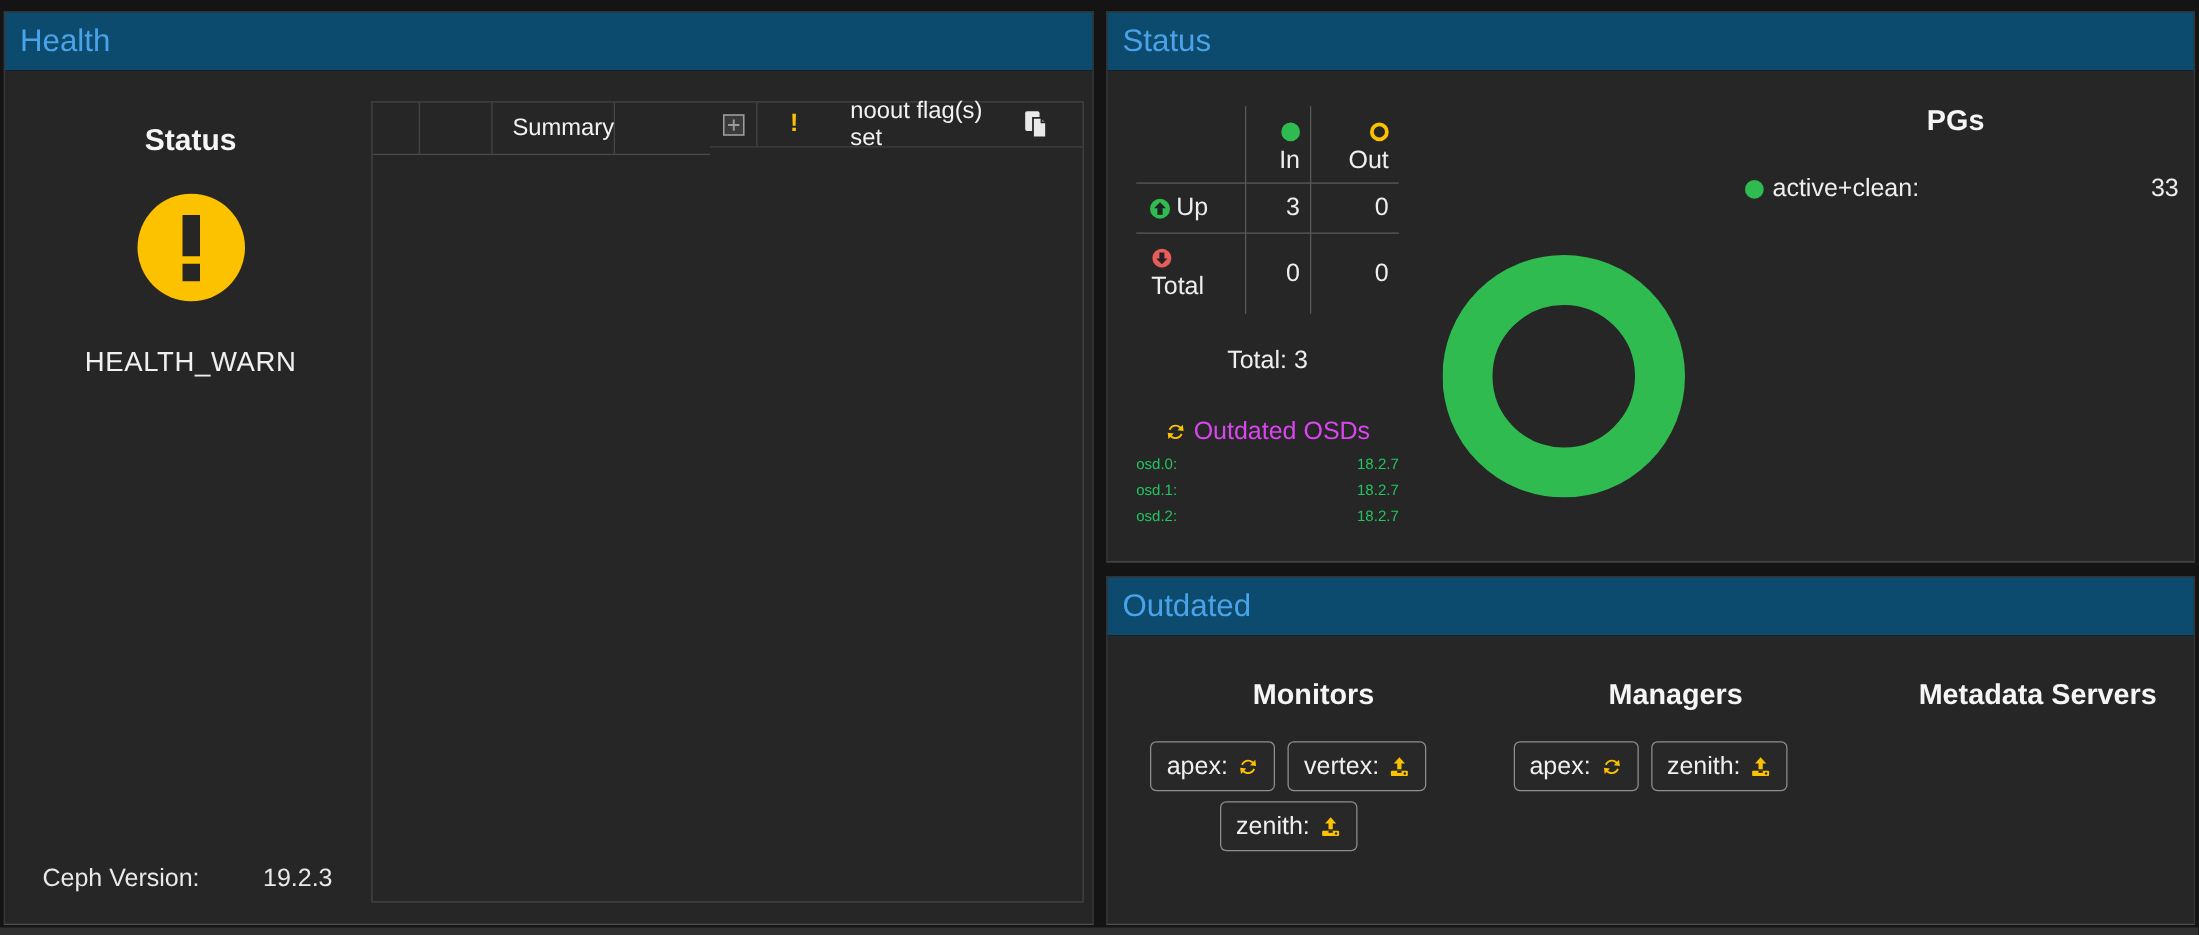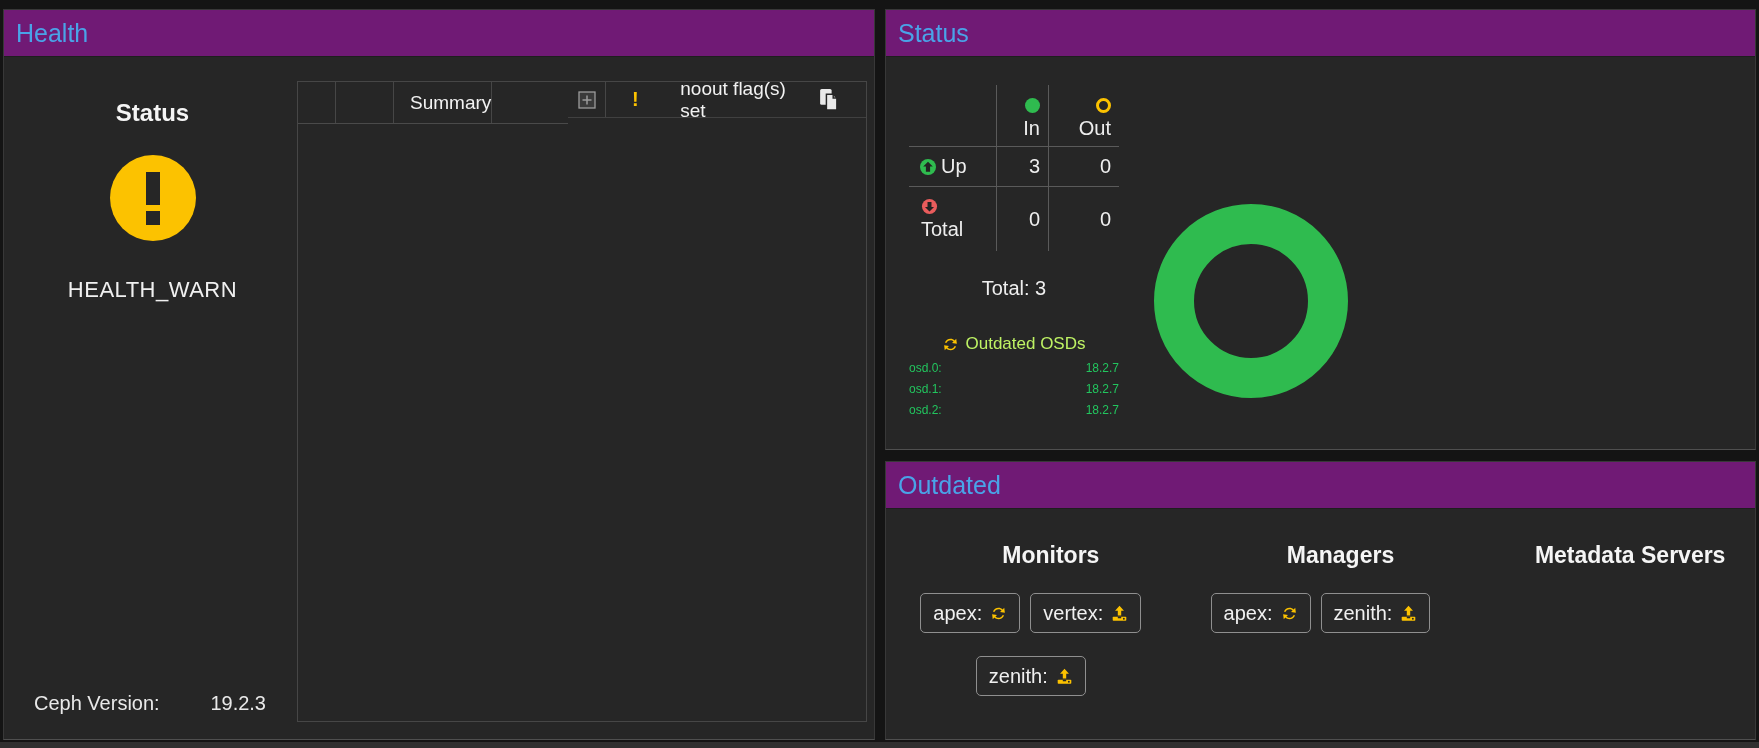--- a/index.html
+++ b/index.html
@@ -1,21 +1,21 @@
 <!DOCTYPE html>
 <html><head>
 <meta charset="utf-8">
 <style>
   * { margin:0; padding:0; box-sizing:border-box; }
   html,body { background:#141414; }
   body { font-family:"Liberation Sans","DejaVu Sans",sans-serif; color:#e9e9e9; }
   #screen { position:relative; width:1759px; height:748px; background:#141414; overflow:hidden; }
 
   .panel { position:absolute; background:#262626; border:1px solid #383838; border-bottom-color:#4f4f4f; }
-  .panel-header { height:47px; background:#701a75; display:flex; align-items:center; padding:0 12px; border-bottom:1px solid #1e1e1e; }
+  .panel-header { height:47px; background:#0c4a6e; display:flex; align-items:center; padding:0 12px; border-bottom:1px solid #1e1e1e; }
   .panel-title { color:#4aa3e8; font-size:25px; font-weight:400; }
   .panel-body { position:relative; }
 
   
   #health-panel { left:3px; top:9px; width:872px; height:731px; }
   #health-panel .panel-body { height:682px; }
 
   .health-status-col { position:absolute; left:0; top:0; width:297px; height:100%; }
   .status-heading { margin-top:42px; text-align:center; font-size:24px; font-weight:bold; color:#f5f5f5; }
   .warn-circle { width:86px; height:86px; border-radius:50%; background:#fcc200; margin:28px auto 0;
@@ -53,38 +53,38 @@
                 padding:8px 8px 6px 0; gap:4px; }
   .gc-val { display:flex; align-items:center; justify-content:flex-end; padding-right:8px; }
   .gc-label { display:flex; align-items:center; padding-left:10px; gap:4px; }
   .gc-label.stacked { flex-direction:column; align-items:flex-start; justify-content:center; padding-left:12px; gap:3px; }
   .dot-in { width:15px; height:15px; border-radius:50%; background:#2fbb4f; }
   .ring-out { width:15px; height:15px; border-radius:50%; border:3px solid #fcc200; }
 
   .osd-total { position:absolute; left:23px; top:220px; width:210px; text-align:center; font-size:20px; color:#eeeeee; }
 
   .outdated { position:absolute; left:23px; top:277px; width:210px; }
-  .outdated-title { display:flex; align-items:center; justify-content:center; gap:6px; font-size:17px; color:#bef264; }
+  .outdated-title { display:flex; align-items:center; justify-content:center; gap:6px; font-size:20px; color:#d946ef; }
   .outdated-row { display:flex; margin-top:7px; font-size:12px; color:#22c55e; }
   .outdated-row .spacer { flex:1; }
 
   .pg-donut { position:absolute; left:268px; top:147px; width:194px; height:194px; }
 
   .pgs-block { position:absolute; left:500px; right:12px; top:26px; }
   .pgs-title { text-align:center; font-size:23px; font-weight:bold; color:#f5f5f5; }
   .pgs-legend-row { display:flex; align-items:center; margin-top:30px; padding-left:10px; font-size:20px; color:#eeeeee; }
   .legend-dot { width:15px; height:15px; border-radius:50%; background:#2fbb4f; margin-right:7px; }
   .pgs-legend-row .spacer { flex:1; }
 
   
   #services-panel { left:885px; top:461px; width:871px; height:279px; }
   #services-panel .panel-body { height:230px; display:flex; }
   .svc-group { flex:1; }
   .svc-heading { margin-top:33px; text-align:center; font-size:23px; font-weight:bold; color:#f5f5f5;padding-left:40px; }
-  .svc-badges { margin-top:24px; padding:0 12px; display:flex; flex-wrap:wrap; justify-content:center; gap:23px 10px; }
+  .svc-badges { margin-top:24px; padding:0 12px; display:flex; flex-wrap:wrap; justify-content:center; gap:8px 10px; }
   .svc-badge { height:40px; padding:0 12px; border:1px solid #8f8f8f; border-radius:5px;
                display:flex; align-items:center; gap:8px; font-size:20px; color:#f0f0f0; background:#282828; }
 
   .bottom-strip { position:absolute; left:0; top:742px; width:1759px; height:6px; background:#303030; }
 
   .icon { display:inline-flex; }
 </style>
 </head>
 <body>
 
@@ -216,20 +216,29 @@
           <span>18.2.7</span>
         </div>
       </div>
 
       <div class="pg-donut">
         <svg width="194" height="194" viewBox="0 0 194 194">
           <circle cx="97" cy="97" r="77" fill="none" stroke="#2fbb4f" stroke-width="40"></circle>
         </svg>
       </div>
 
+      <div class="pgs-block">
+        <div class="pgs-title">PGs</div>
+        <div class="pgs-legend-row">
+          <span class="legend-dot"></span>
+          <span>active+clean:</span>
+          <span class="spacer"></span>
+          <span>33</span>
+        </div>
+      </div>
 
     </div>
   </div>
 
   <div class="panel" id="services-panel">
     <div class="panel-header">
       <span class="panel-title">Outdated</span>
     </div>
     <div class="panel-body">
 

